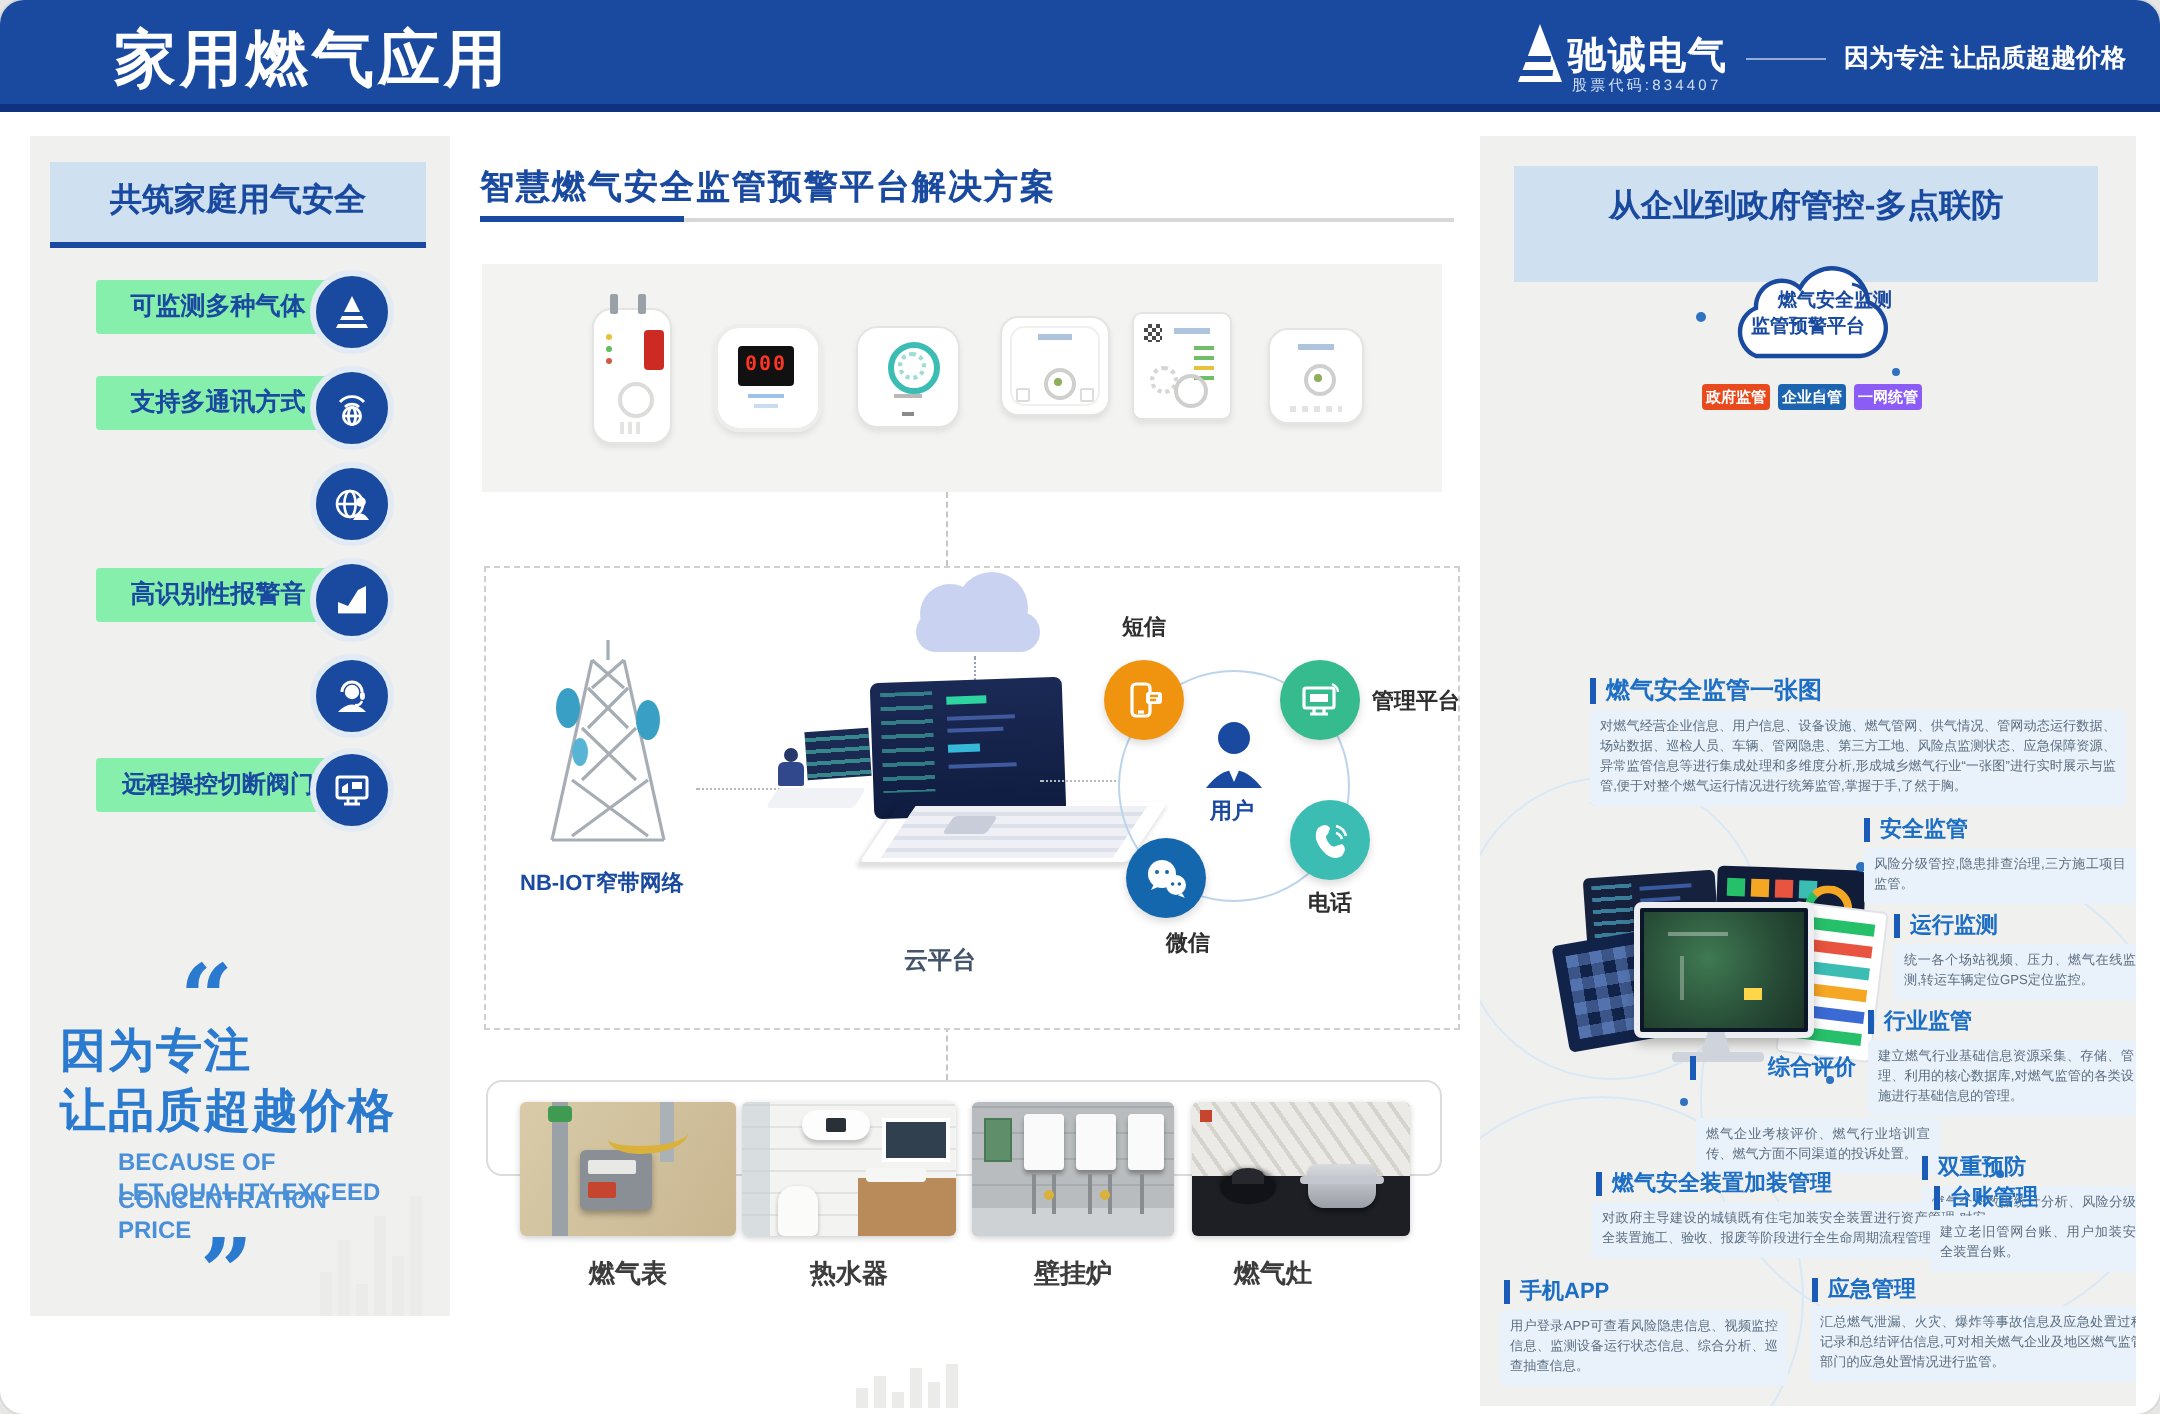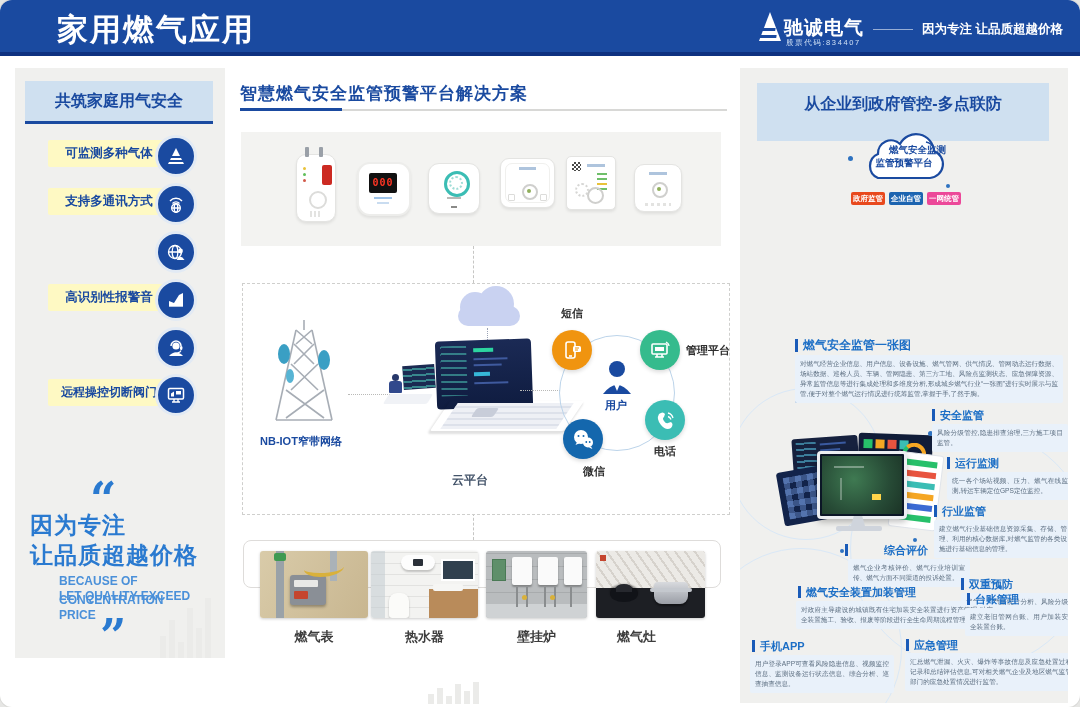--- a/index.html
+++ b/index.html
@@ -10,21 +10,21 @@
   .topbar-strip{position:absolute;left:0;top:52px;width:1080px;height:4px;background:#0e3180;}
   .page-title{position:absolute;left:57px;top:9px;color:#fff;font-size:31px;font-weight:bold;letter-spacing:2px;}
   .brand-co{position:absolute;left:784px;top:15px;color:#fff;font-size:19px;font-weight:bold;letter-spacing:1px;}
   .brand-stock{position:absolute;left:786px;top:38px;color:#cfe0f5;font-size:7.5px;letter-spacing:1.6px;}
   .brand-div{position:absolute;left:873px;top:29px;width:40px;height:1px;background:rgba(255,255,255,.55);}
   .brand-tag{position:absolute;left:922px;top:21px;color:#fff;font-size:12.5px;font-weight:bold;}
   
   .sidebar{position:absolute;left:15px;top:68px;width:210px;height:590px;background:#f0f0ee;}
   .rightpanel{position:absolute;left:740px;top:68px;width:328px;height:635px;background:#f0f0ee;overflow:hidden;}
   .bluebox{background:#cfe0f0;color:#1a4aa0;font-weight:bold;text-align:center;border-bottom:3px solid #1a4aa0;}
-  .pill{position:absolute;background:#fef9c3;color:#1a4aa0;font-weight:bold;font-size:12.5px;height:27px;line-height:27px;text-align:center;border-radius:2px;}
+  .pill{position:absolute;background:#86efac;color:#1a4aa0;font-weight:bold;font-size:12.5px;height:27px;line-height:27px;text-align:center;border-radius:2px;}
   .icircle{position:absolute;width:36px;height:36px;border-radius:50%;background:#1a4aa0;border:3px solid #e2eaf4;display:flex;align-items:center;justify-content:center;}
   .quote-mark{position:absolute;color:#2a7ad0;font-family:"DejaVu Serif",serif;font-size:46px;font-weight:bold;line-height:1;}
   .quote-cn{position:absolute;color:#2a7ad0;font-size:23px;font-weight:bold;letter-spacing:1px;}
   .quote-en{position:absolute;color:#4a90d9;font-size:12px;font-weight:bold;line-height:1.55;padding-left:28px;}
   
   .mid-title{position:absolute;left:240px;top:82px;color:#1a4aa0;font-size:17px;font-weight:bold;letter-spacing:1px;}
   .mid-underline-b{position:absolute;left:240px;top:108px;width:102px;height:3px;background:#1a4aa0;}
   .mid-underline-g{position:absolute;left:342px;top:109px;width:385px;height:2px;background:#d8d8d6;}
   .devbox{position:absolute;left:241px;top:132px;width:480px;height:114px;background:#f3f3f1;}
   .dev{position:absolute;background:#fff;border:1px solid #e4e4e2;box-shadow:0 2px 3px rgba(0,0,0,.08);}
@@ -369,35 +369,35 @@
       <path d="M70 14 q6 1 8 7" stroke="#1a4aa0" stroke-width="1.6" fill="none"></path>
     </svg>
     <div class="abs" style="left:122px;top:76px;width:84px;text-align:right;color:#1a4aa0;font-weight:bold;font-size:9.5px;">燃气安全监测</div>
     <div class="abs" style="left:122px;top:89px;width:84px;text-align:center;color:#1a4aa0;font-weight:bold;font-size:9.5px;">监管预警平台</div>
     <div class="bdot" style="left:108px;top:88px;width:5px;height:5px;"></div>
     <div class="bdot" style="left:206px;top:116px;width:4px;height:4px;"></div>
     <div class="bdot" style="left:170px;top:126px;width:3px;height:3px;"></div>
 
     <div class="tag" style="left:111px;top:124px;background:#e8491d;">政府监管</div>
     <div class="tag" style="left:149px;top:124px;background:#1c64b0;">企业自管</div>
-    <div class="tag" style="left:187px;top:124px;background:#ec4899;">一网统管</div>
+    <div class="tag" style="left:187px;top:124px;background:#8b5cf6;">一网统管</div>
 
     <div class="sec-t" style="left:55px;top:271px;font-size:12px;">燃气安全监管一张图</div>
     <div class="sec-b" style="left:55px;top:287px;width:258px;">对燃气经营企业信息、用户信息、设备设施、燃气管网、供气情况、管网动态运行数据、场站数据、巡检人员、车辆、管网隐患、第三方工地、风险点监测状态、应急保障资源、异常监管信息等进行集成处理和多维度分析,形成城乡燃气行业“一张图”进行实时展示与监管,便于对整个燃气运行情况进行统筹监管,掌握于手,了然于胸。</div>
 
     <div class="sec-t" style="left:192px;top:341px;">安全监管</div>
     <div class="sec-b" style="left:192px;top:356px;width:126px;">风险分级管控,隐患排查治理,三方施工项目监管。</div>
 
     <div class="sec-t" style="left:207px;top:389px;">运行监测</div>
     <div class="sec-b" style="left:207px;top:404px;width:116px;">统一各个场站视频、压力、燃气在线监测,转运车辆定位GPS定位监控。</div>
 
     <div class="sec-t" style="left:194px;top:437px;">行业监管</div>
     <div class="sec-b" style="left:194px;top:452px;width:128px;">建立燃气行业基础信息资源采集、存储、管理、利用的核心数据库,对燃气监管的各类设施进行基础信息的管理。</div>
 
-    <div class="sec-t" style="left:105px;top:476px;padding-left:36px;">综合评价</div>
+    <div class="sec-t" style="left:105px;top:460px;padding-left:36px;">综合评价</div>
     <div class="sec-b" style="left:108px;top:491px;width:112px;">燃气企业考核评价、燃气行业培训宣传、燃气方面不同渠道的投诉处置。</div>
 
     <div class="sec-t" style="left:221px;top:510px;">双重预防</div>
     <div class="sec-b" style="left:221px;top:525px;width:102px;">燃气企业数据统计分析、风险分级管控。</div>
 
     <div class="sec-t" style="left:58px;top:518px;">燃气安全装置加装管理</div>
     <div class="sec-b" style="left:56px;top:533px;width:192px;">对政府主导建设的城镇既有住宅加装安全装置进行资产管理,对安全装置施工、验收、报废等阶段进行全生命周期流程管理。</div>
 
     <div class="sec-t" style="left:227px;top:525px;">台账管理</div>
     <div class="sec-b" style="left:225px;top:540px;width:98px;">建立老旧管网台账、用户加装安全装置台账。</div>

